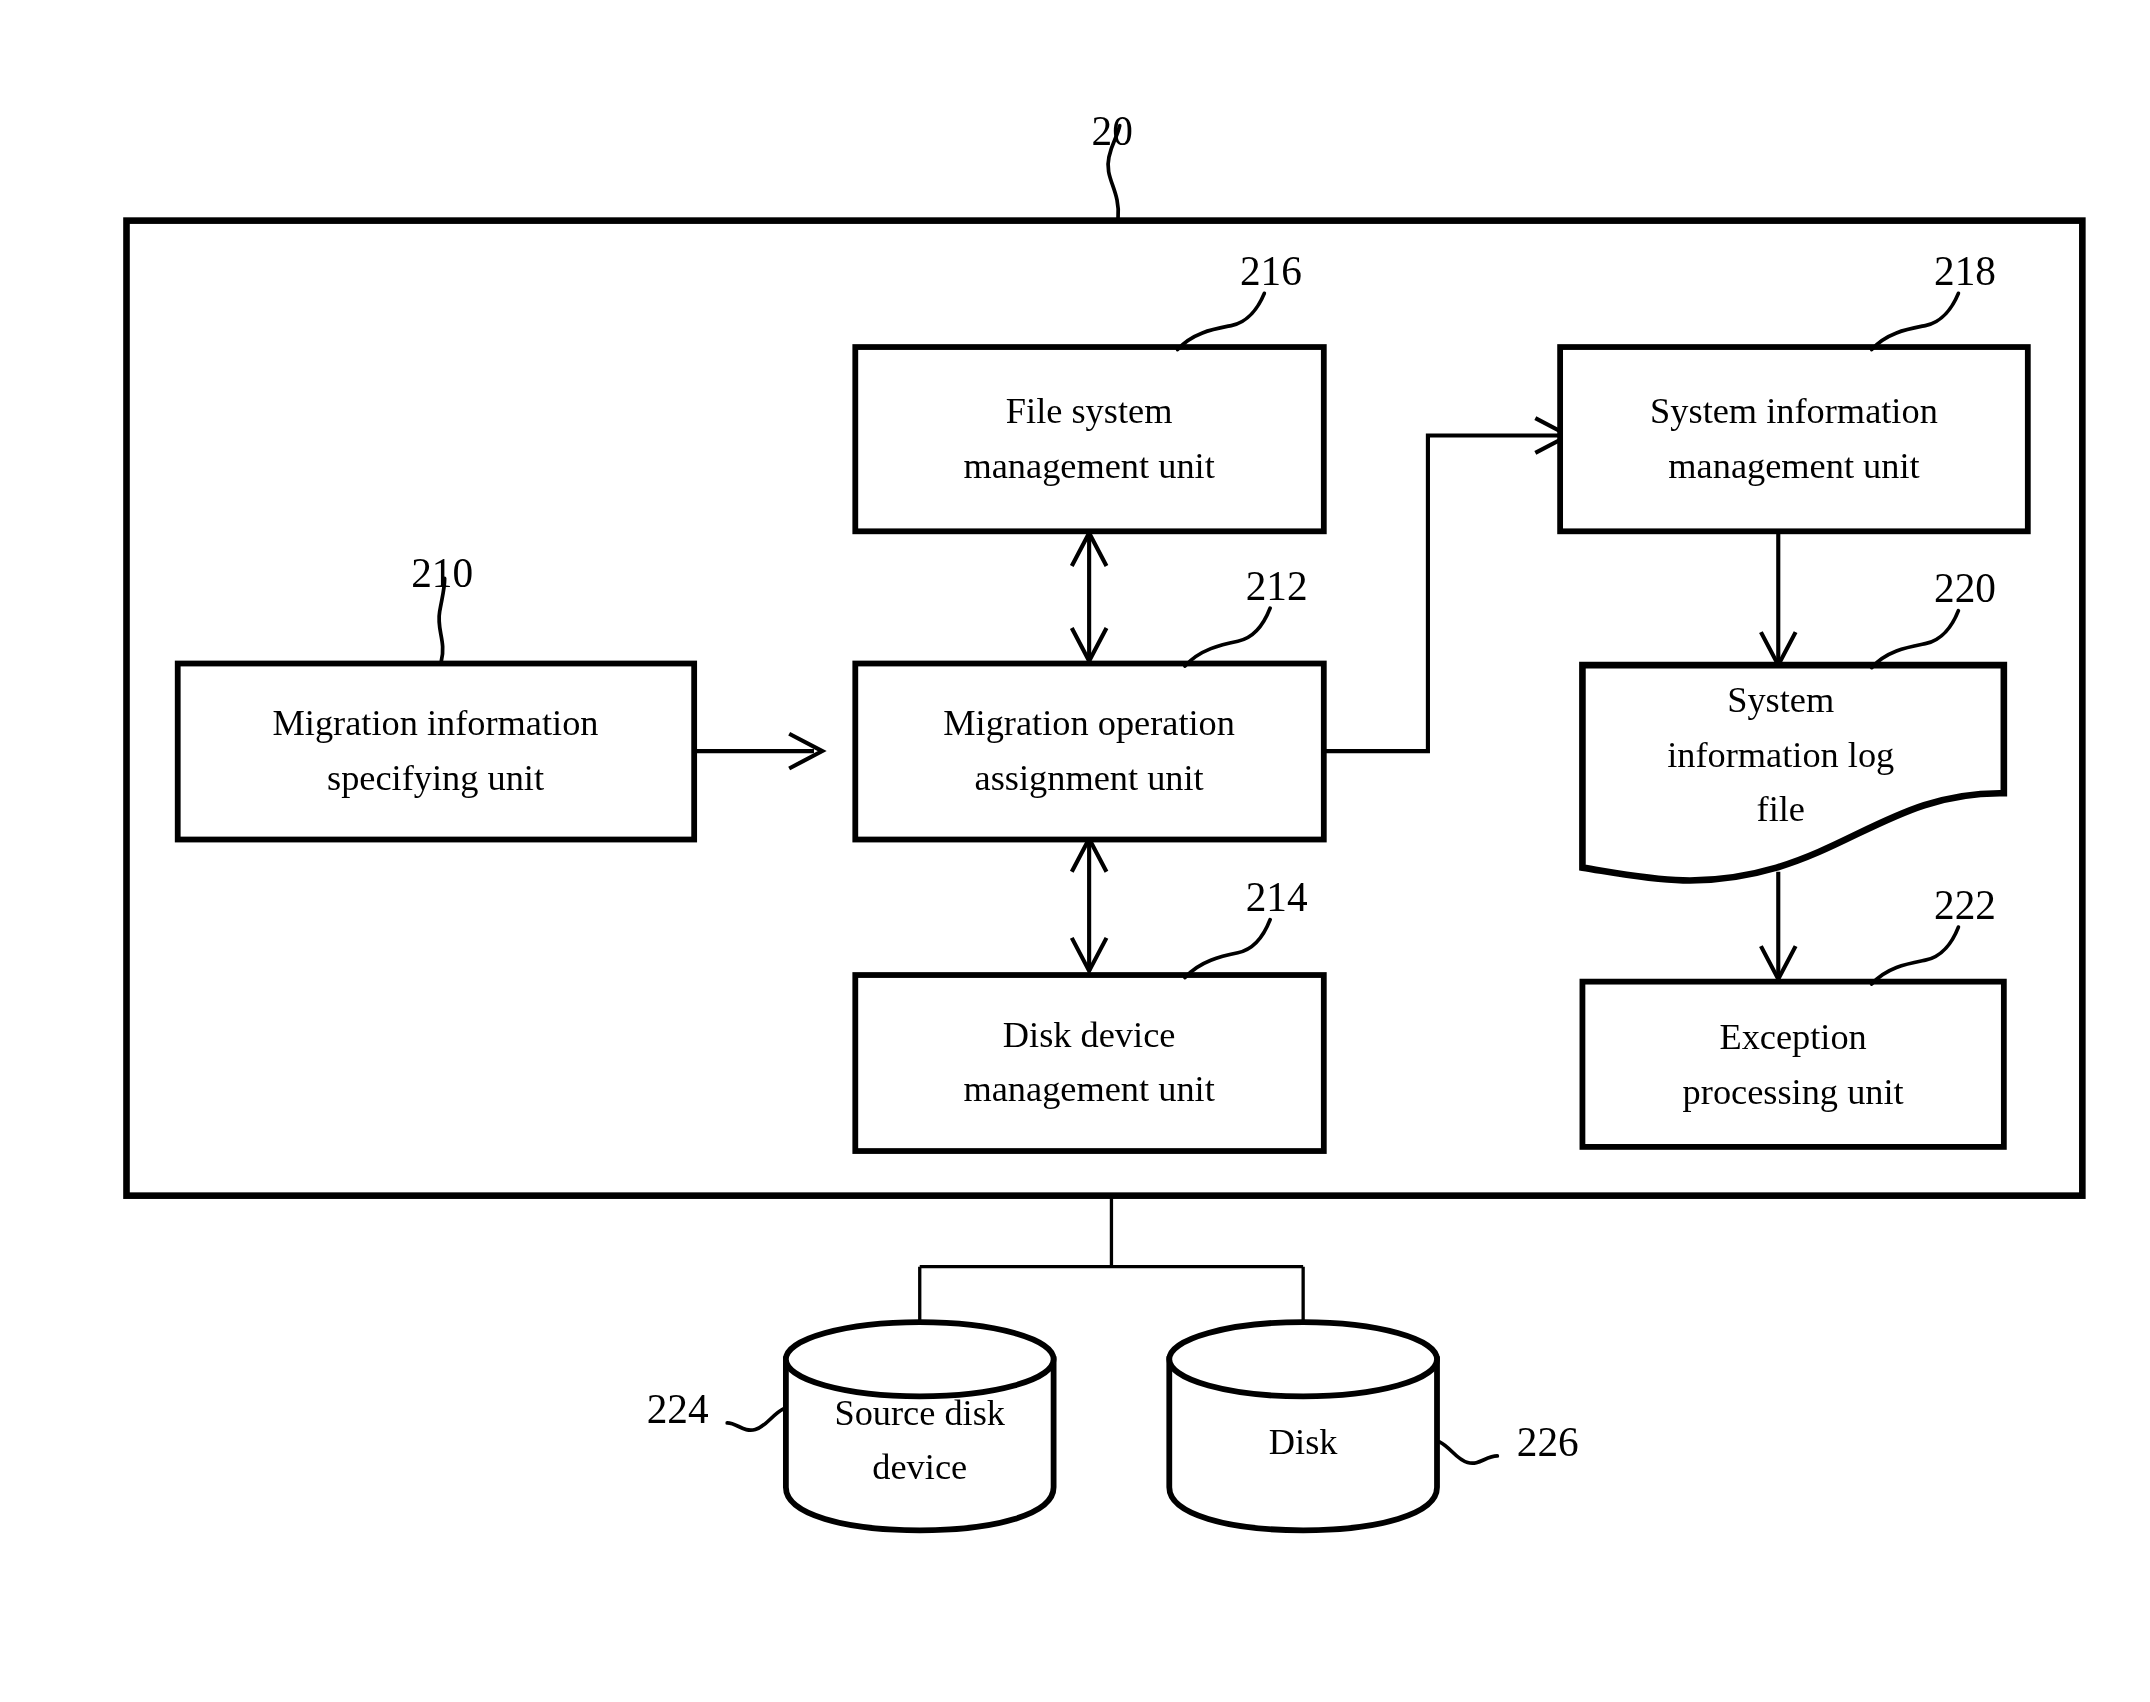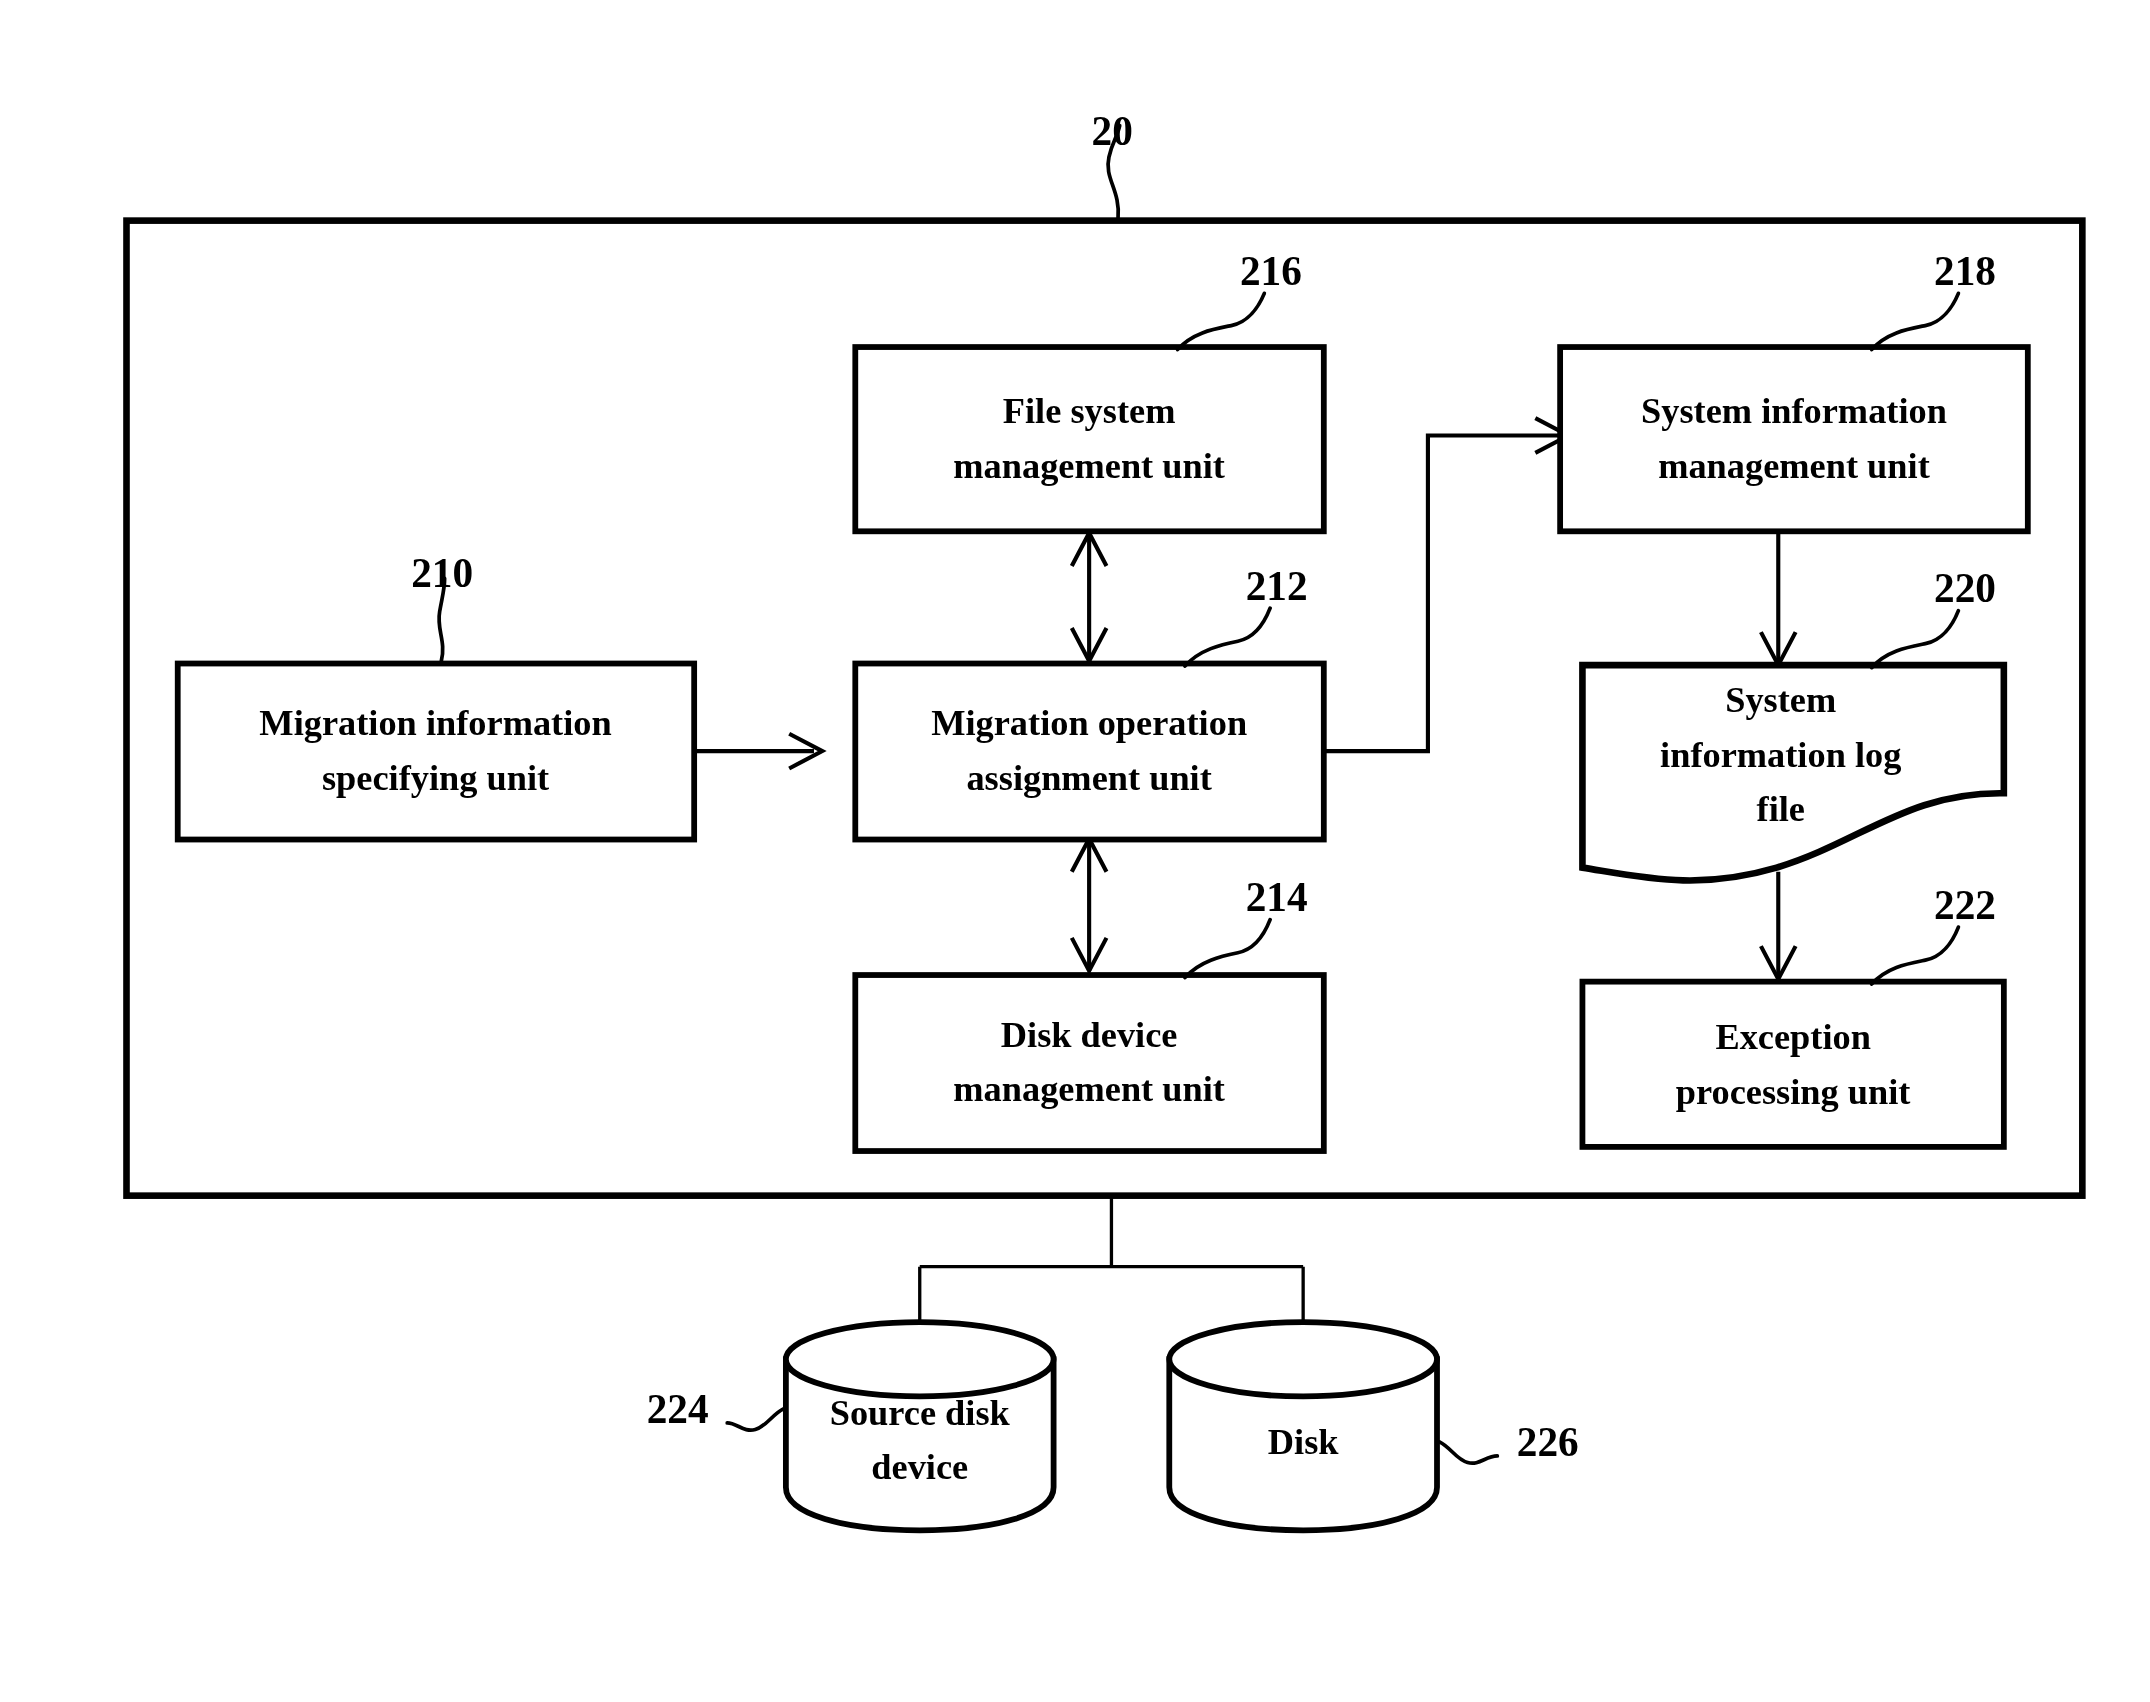--- a/index.html
+++ b/index.html
@@ -10,21 +10,20 @@
   body {
     width: 2151px;
     height: 1703px;
     font-family: "Liberation Serif", "DejaVu Serif", serif;
     overflow: hidden;
   }
   #diagram-root {
     position: relative;
     width: 2151px;
     height: 1700px;
-    font-weight: bold;
   }
   svg#figure {
     display: block;
     width: 2151px;
     height: 1703px;
   }
   .box-rect {
     fill: #ffffff;
     stroke: #000000;
     stroke-width: 7;

